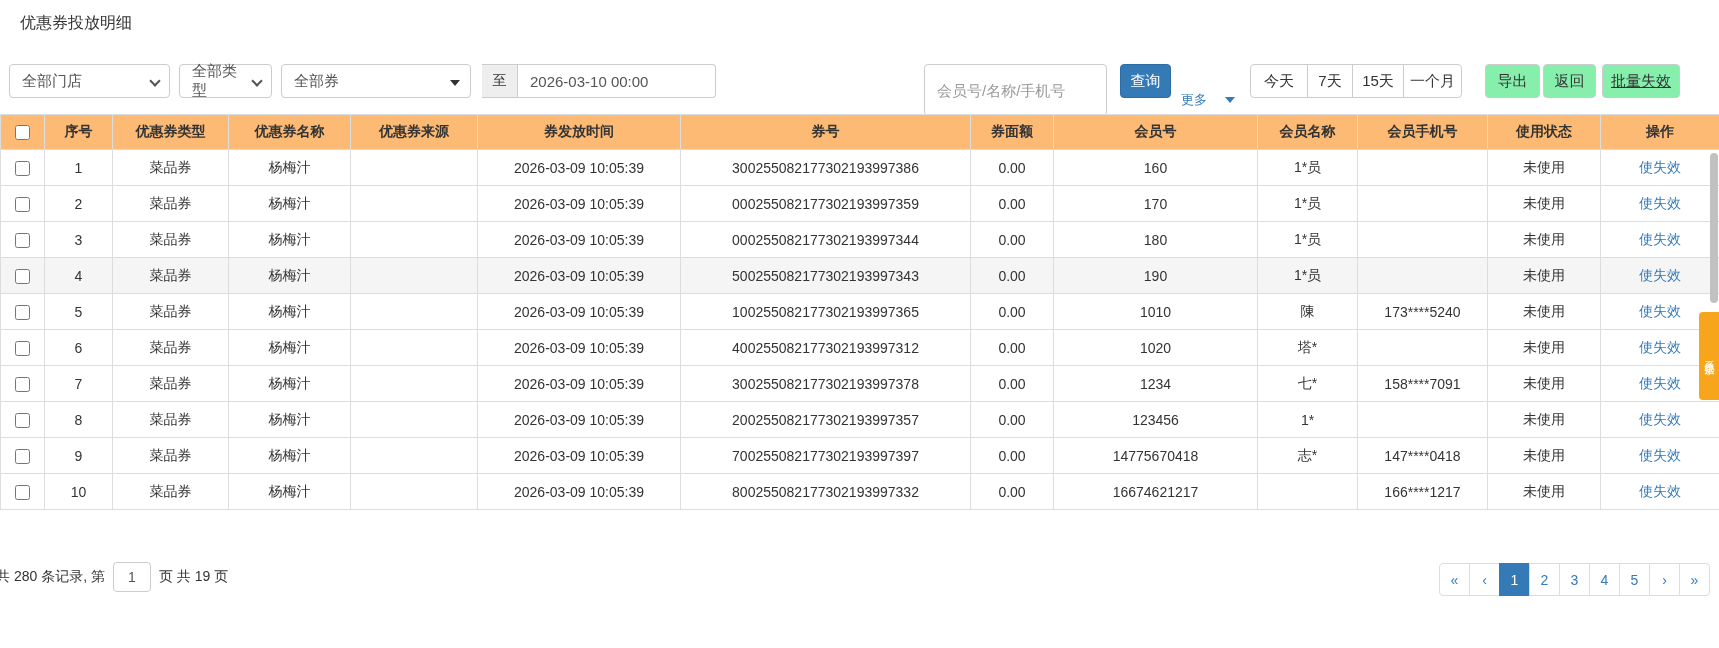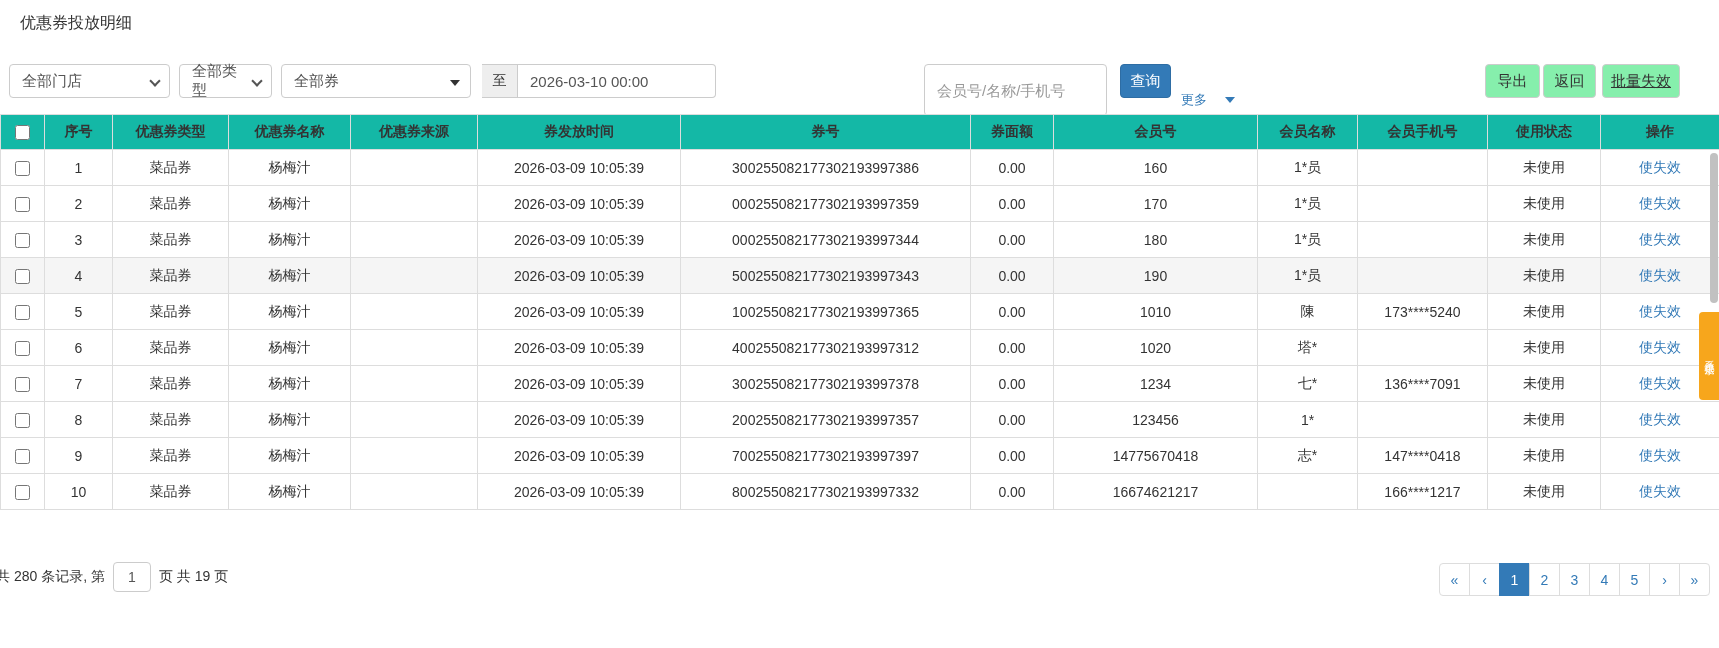--- a/index.html
+++ b/index.html
@@ -38,21 +38,21 @@
   .btn-group { position:absolute; top:64px; left:1250px; display:flex; height:34px; }
   .btn-group .gbtn { height:34px; border:1px solid #ccc; background:#fff; font-size:15px; color:#333;
                      display:flex; align-items:center; justify-content:center; margin-left:-1px; cursor:pointer; }
   .btn-group .gbtn:first-child { border-radius:4px 0 0 4px; margin-left:0; }
   .btn-group .gbtn:last-child { border-radius:0 4px 4px 0; }
 
   
   .table-wrap { position:absolute; left:0; top:114px; width:1719px; }
   table { border-collapse:collapse; table-layout:fixed; width:1719px; }
   th, td { border:1px solid #ddd; text-align:center; overflow:hidden; white-space:nowrap; }
-  th { height:35px; font-size:14px; font-weight:700; color:#333; background:#14b8a6; }
+  th { height:35px; font-size:14px; font-weight:700; color:#333; background:#fdba74; }
   td { height:36px; font-size:14px; color:#333; background:#fff; }
   tr.row-hl td { background:#f5f5f5; }
   a.op-link { color:#337ab7; text-decoration:none; cursor:pointer; }
   input[type=checkbox] { width:15px; height:15px; vertical-align:middle; cursor:pointer; }
 
   
   .footer-left { position:absolute; left:-4px; top:561px; height:32px; display:flex; align-items:center;
                  gap:8px; font-size:14px; color:#333; }
   .page-input { width:38px; height:30px; border:1px solid #ccc; border-radius:4px; text-align:center;
                 font-size:14px; color:#555; outline:none; }
@@ -98,20 +98,26 @@
 
   <input class="text-input" style="left: 924px; width: 183px;" type="text" placeholder="会员号/名称/手机号">
 
   <button class="btn btn-primary" style="left:1120px; width:51px;">查询</button>
 
   <div class="more-link" style="left:1181px;">
     <span>更多</span>
     <span class="more-caret"></span>
   </div>
 
+  <div class="btn-group">
+    <div class="gbtn" style="width:58px;">今天</div>
+    <div class="gbtn" style="width:46px;">7天</div>
+    <div class="gbtn" style="width:52px;">15天</div>
+    <div class="gbtn" style="width:59px;">一个月</div>
+  </div>
 
   <button class="btn" style="left:1485px; width:55px;">导出</button>
   <button class="btn" style="left:1543px; width:53px;">返回</button>
   <button class="btn" style="left:1602px; width:78px;text-decoration:underline;">批量失效</button>
 
   <div class="table-wrap">
     <table>
       <colgroup>
         <col style="width:44px">
           <col style="width:68px">
@@ -239,21 +245,21 @@
             <td><input type="checkbox" style=""></td>
             <td>7</td>
             <td>菜品券</td>
             <td>杨梅汁</td>
             <td></td>
             <td>2026-03-09 10:05:39</td>
             <td>300255082177302193997378</td>
             <td>0.00</td>
             <td>1234</td>
             <td>七*</td>
-            <td>136****7091</td>
+            <td>158****7091</td>
             <td>未使用</td>
             <td><a class="op-link">使失效</a></td>
           </tr>
           <tr>
             <td><input type="checkbox" style=""></td>
             <td>8</td>
             <td>菜品券</td>
             <td>杨梅汁</td>
             <td></td>
             <td>2026-03-09 10:05:39</td>

